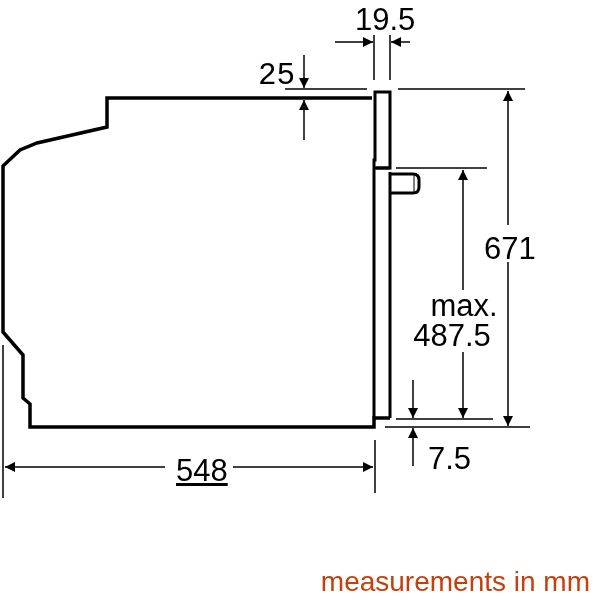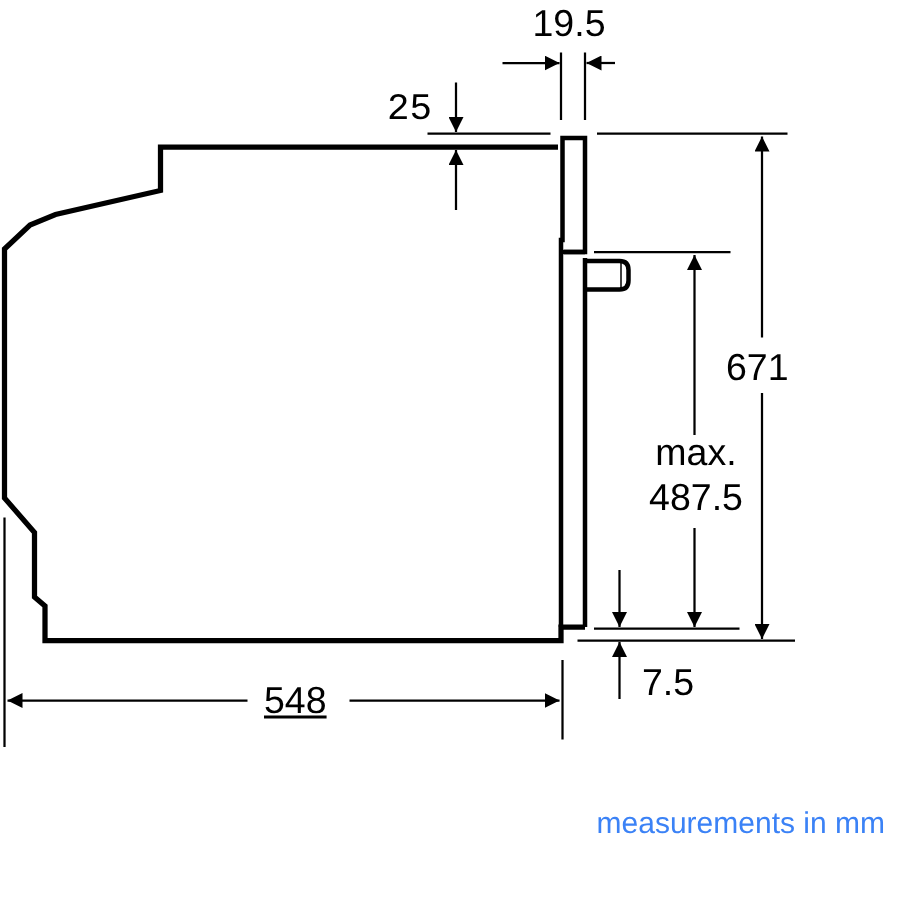--- a/index.html
+++ b/index.html
@@ -1,20 +1,20 @@
 <!DOCTYPE html>
 <html><head>
   <meta charset="utf-8">
   <style>
     html, body { margin: 0; padding: 0; background: #ffffff; }
     body { width: 600px; height: 600px; position: relative; overflow: hidden; font-family: "Liberation Sans", sans-serif; }
     svg.diagram { position: absolute; left: 0; top: 0; width: 600px; height: 600px; }
-    .lbl { position: absolute; color: #000; font-family: "Liberation Sans", sans-serif; font-size: 25px; line-height: 1; white-space: nowrap; background: transparent; }
+    .lbl { position: absolute; color: #000; font-family: "Liberation Sans", sans-serif; font-size: 31px; line-height: 1; white-space: nowrap; background: transparent; }
     .lbl-center { text-align: center; }
-    .footer-note { position: absolute; right: 10px; top: 538px; font-size: 20px; color: #3b82f6; font-family: "Liberation Sans", sans-serif; }
+    .footer-note { position: absolute; right: 10px; top: 566px; font-size: 28px; color: #c2410c; font-family: "Liberation Sans", sans-serif; }
   </style>
 </head>
 <body>
 
 <svg class="diagram" viewBox="0 0 600 600" xmlns="http://www.w3.org/2000/svg">
   <defs>
     <marker id="ah" viewBox="0 0 10 10" refX="10" refY="5" markerWidth="10" markerHeight="10" orient="auto-start-reverse" markerUnits="userSpaceOnUse">
       <path d="M0,0 L10,5 L0,10 z" fill="#000"></path>
     </marker>
   </defs>
@@ -53,17 +53,17 @@
   <line x1="3" y1="345" x2="3" y2="498" stroke="#000" stroke-width="1.5"></line>
   <line x1="375" y1="440" x2="375" y2="493" stroke="#000" stroke-width="1.5"></line>
   <line x1="165" y1="467" x2="5" y2="467" stroke="#000" stroke-width="1.5" marker-end="url(#ah)"></line>
   <line x1="233" y1="467" x2="373" y2="467" stroke="#000" stroke-width="1.5" marker-end="url(#ah)"></line>
 </svg>
 
 <div class="lbl" style="left:355px; top:4px;">19.5</div>
 <div class="lbl" style="left:258px; top:60px;font-family:Liberation Mono, monospace;">25</div>
 <div class="lbl" style="left:484px; top:233px;">671</div>
 <div class="lbl lbl-center" style="left:424px; top:290px; width:80px;text-align:center;">max.</div>
-<div class="lbl lbl-center" style="left:424px; top:320px; width:80px;">487.5</div>
+<div class="lbl lbl-center" style="left:412px; top:320px; width:80px;">487.5</div>
 <div class="lbl" style="left:428px; top:443px;">7.5</div>
 <div class="lbl" style="left:176px; top:455px;text-decoration:underline;">548</div>
 
 <div class="footer-note">measurements in mm</div>
 
 </body></html>

